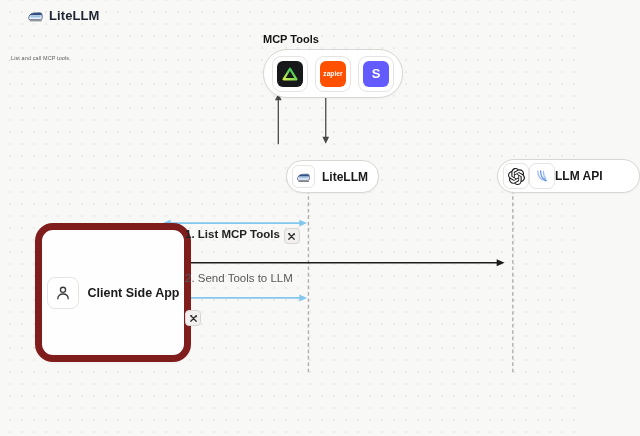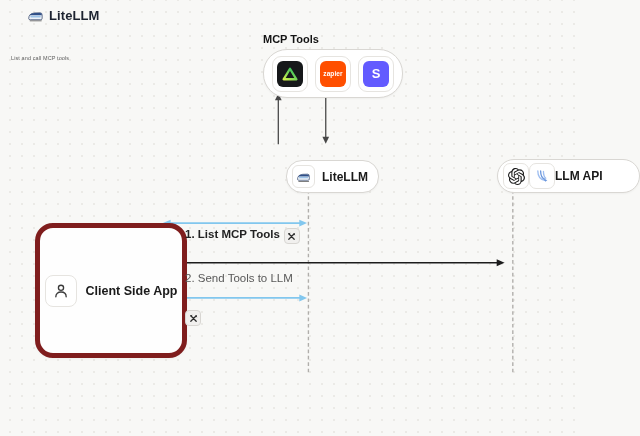--- a/index.html
+++ b/index.html
@@ -51,21 +51,21 @@
   .node-label{font-size:12px;font-weight:600;color:#191919;}
 
   
   .llm-pill{left:497px;top:159px;width:141px;height:32px;border-radius:17px;gap:0;}
   .llm-pill .tile{width:24px;height:24px;border-radius:7px;}
   .llm-pill .tile.first{margin-left:5px;}
 
   
   .client-box{
     position:absolute;left:35px;top:223px;width:142px;height:125px;
-    background:#fefefe;border:5px solid #7f1d1d;border-radius:18px;
+    background:#fefefe;border:7px solid #7f1d1d;border-radius:18px;
     box-shadow:0 1px 3px rgba(0,0,0,.04);
     display:flex;align-items:center;justify-content:center;gap:9px;
   }
   .client-box .tile{width:30px;height:30px;border-radius:8px;}
   .client-label{font-size:12.5px;font-weight:600;color:#1b1b1b;}
 
   
   .msg{position:absolute;display:flex;align-items:flex-start;gap:4px;font-size:11.5px;}
   .msg .t{font-weight:600;color:#222;}
   .msg.muted .t{font-weight:500;color:#595959;}

